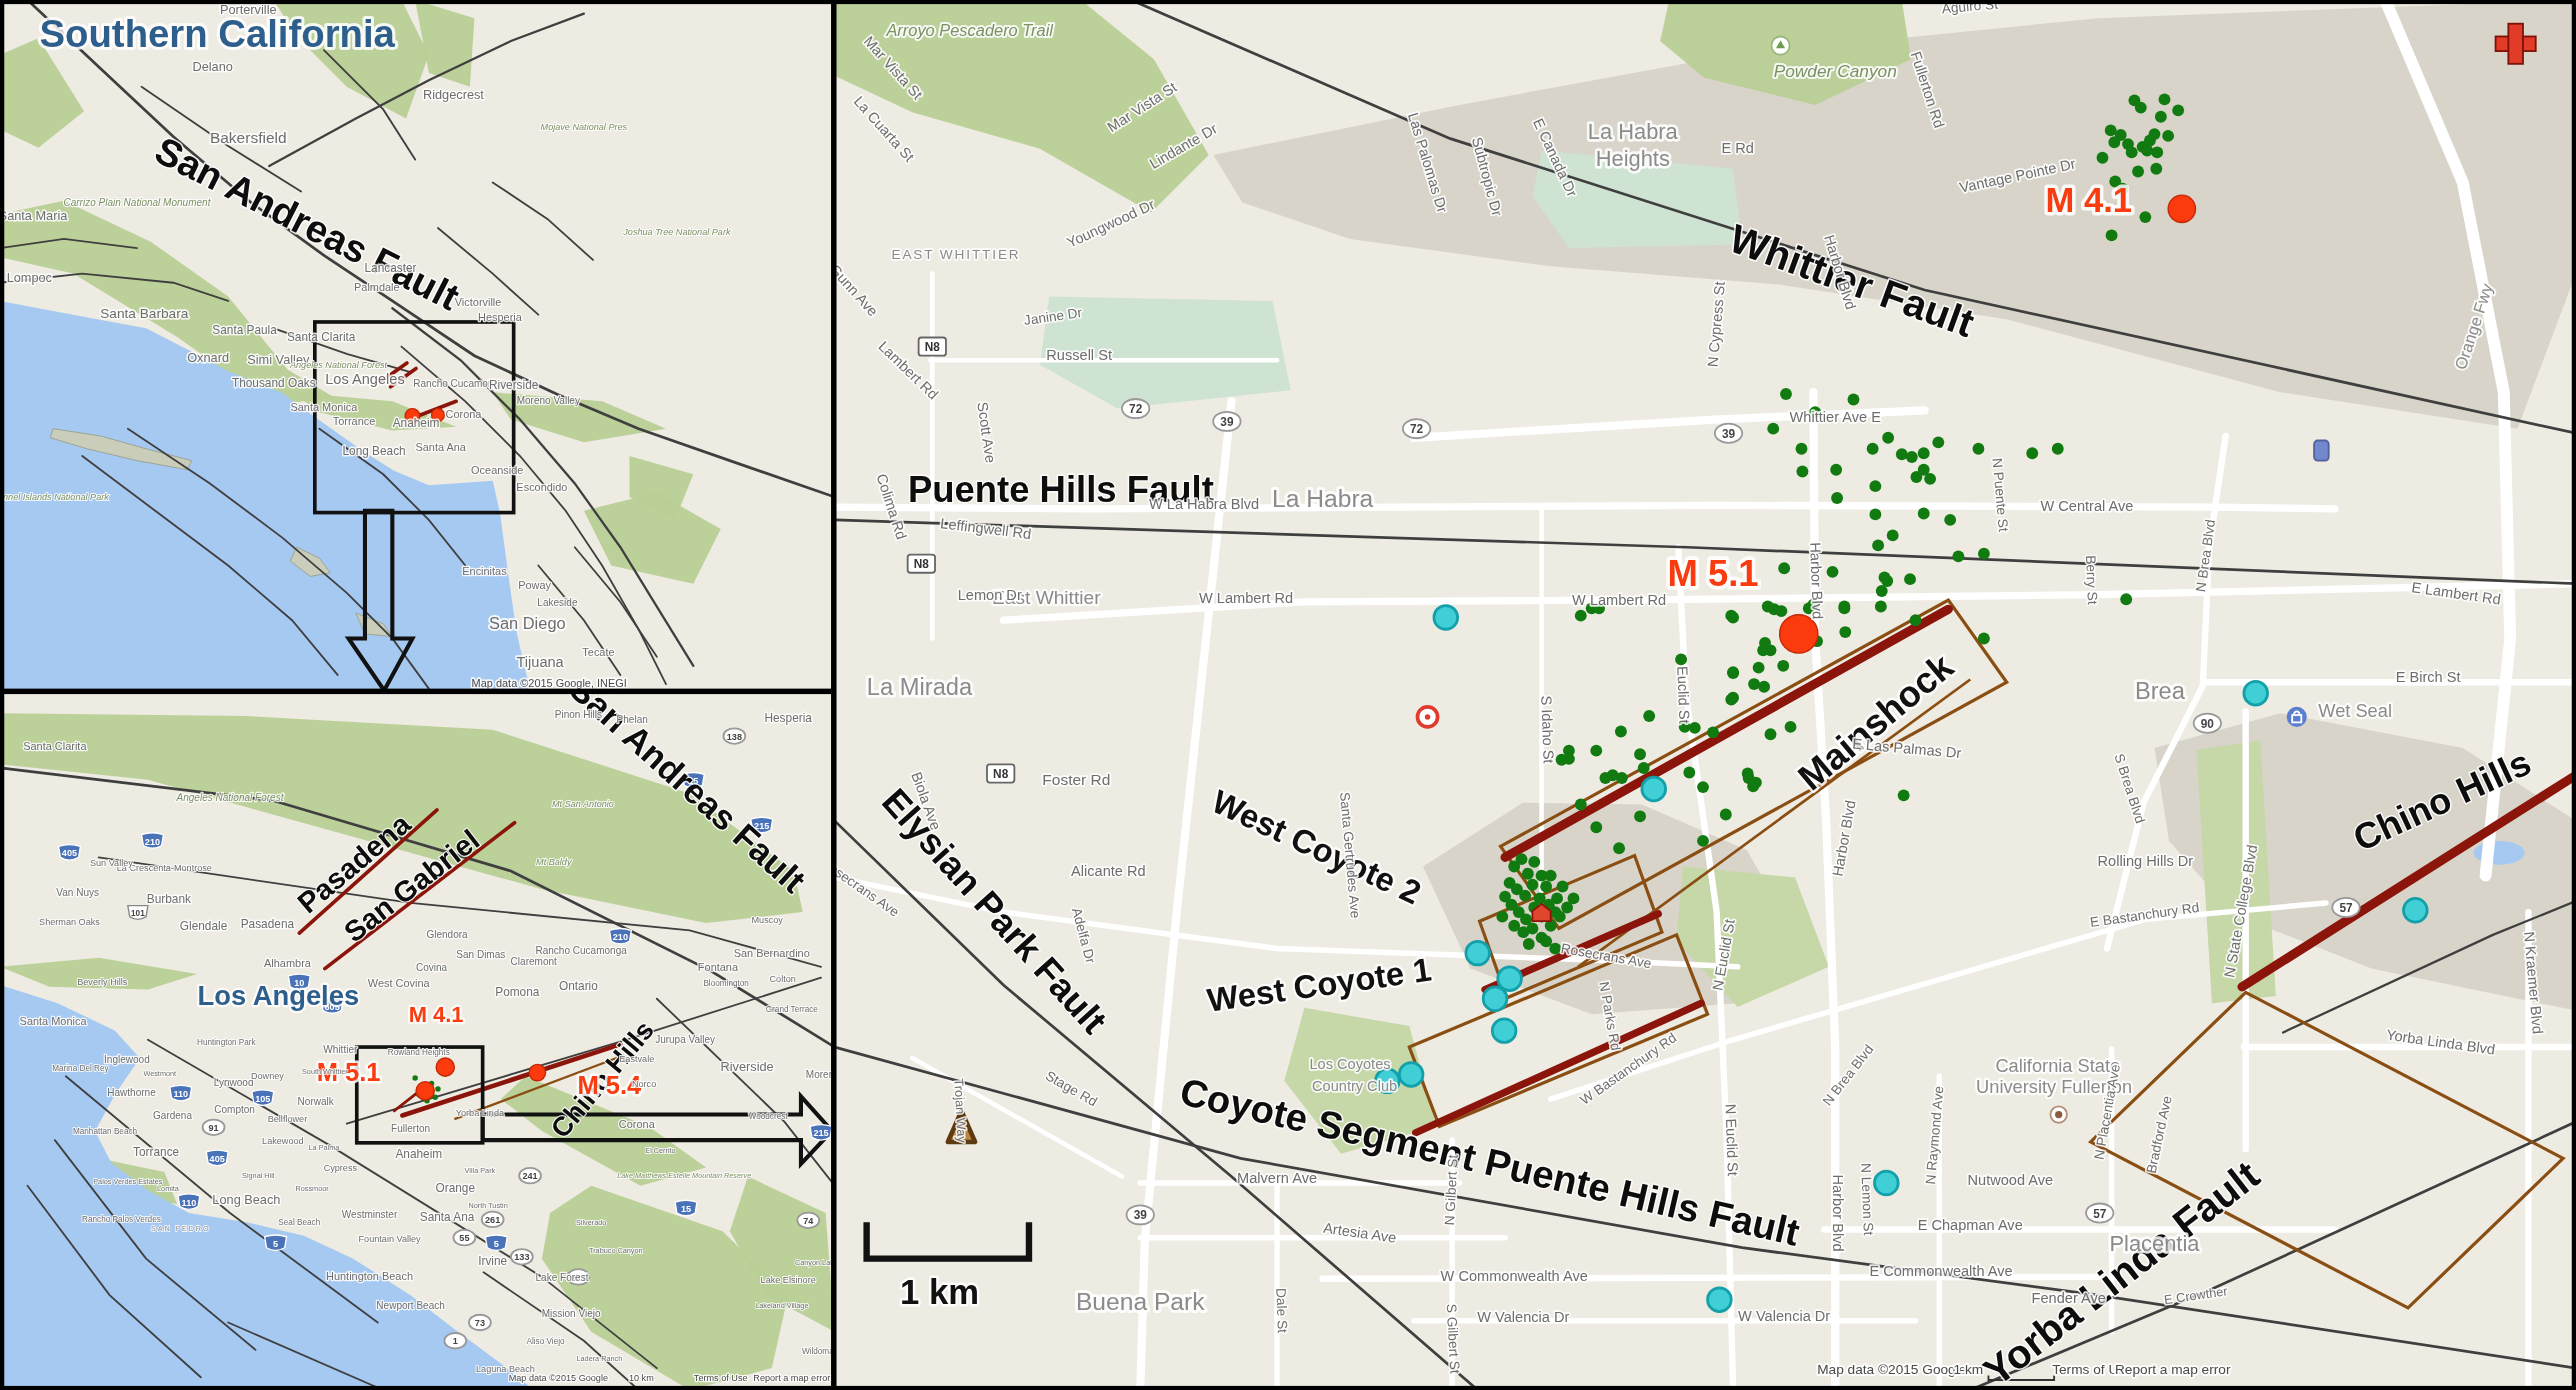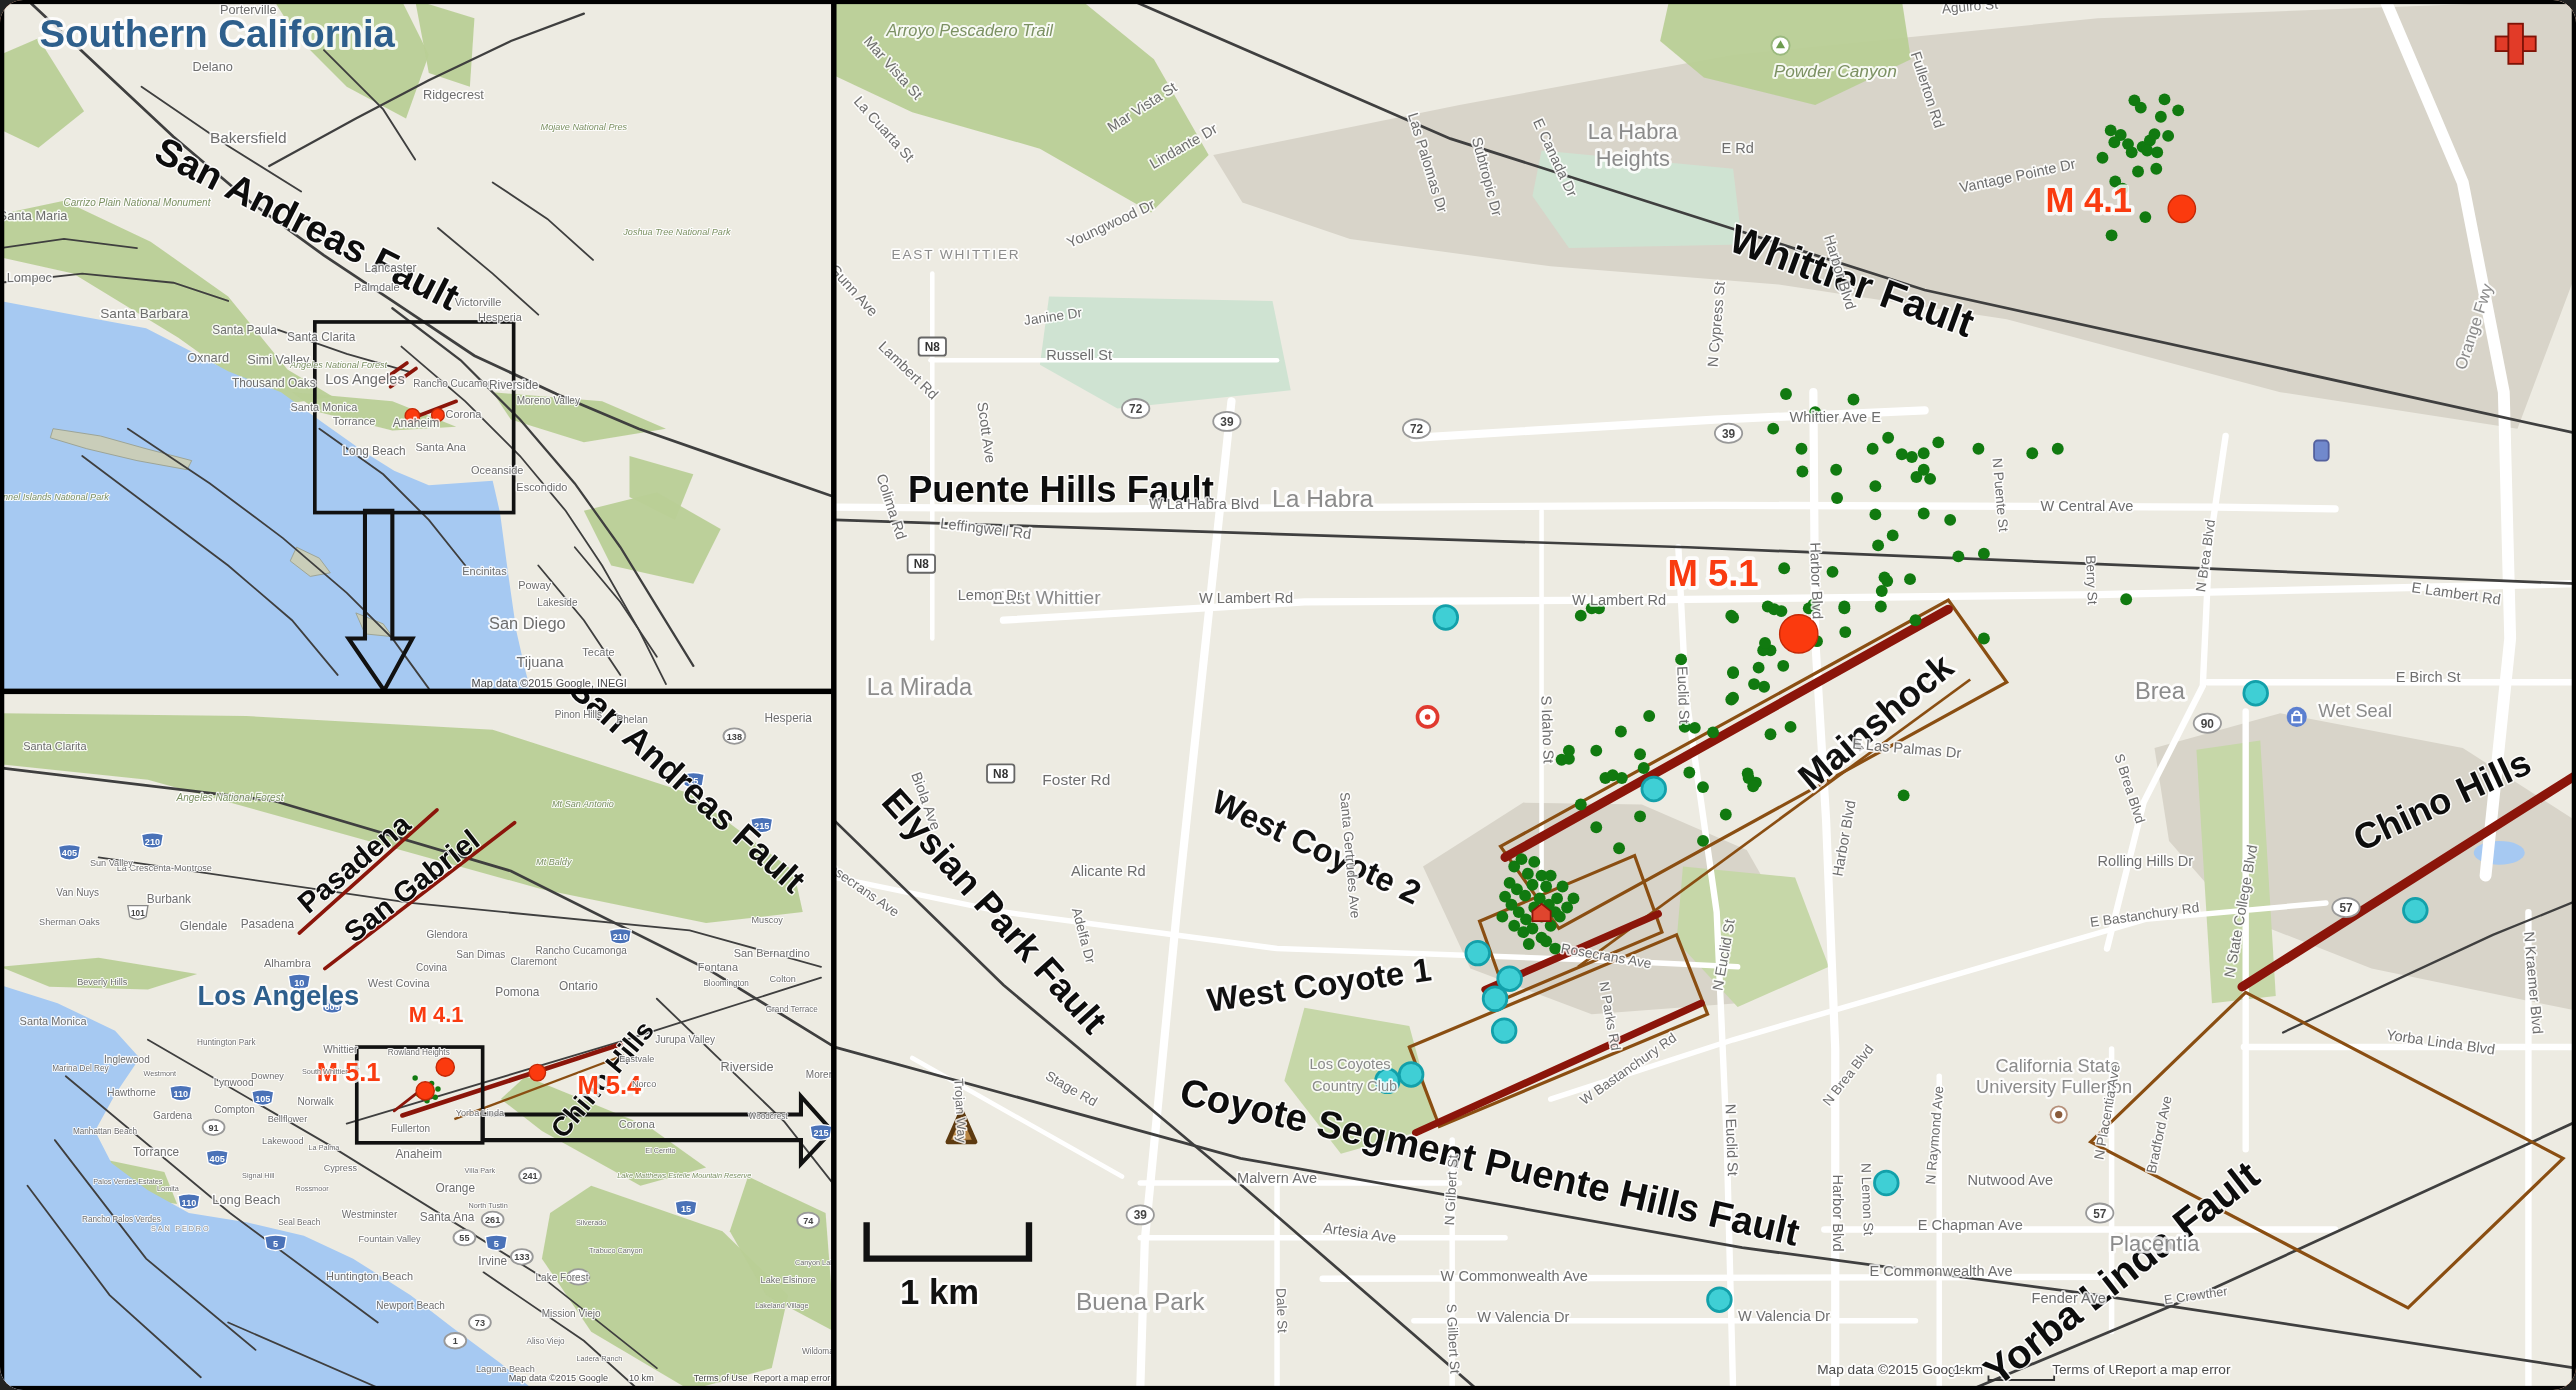--- a/index.html
+++ b/index.html
@@ -1,16 +1,16 @@
 <!DOCTYPE html>
 <html style="font-size:14.6px"><head>
 <meta charset="utf-8">
 <style>
   html,body{margin:0;padding:0;background:#222;}
-  .stage{position:relative;width:2576px;height:1390px;background:#c2410c;overflow:hidden;border-radius:23px;}
+  .stage{position:relative;width:2576px;height:1390px;background:#c2410c;overflow:hidden;}
   svg{position:absolute;left:0;top:0;}
   text{font-family:"Liberation Sans","DejaVu Sans",sans-serif;}
 </style>
 </head>
 <body>
 
 <div class="stage">
   <svg id="map" viewBox="0 0 2824 1524" width="2576" height="1390">
       <defs>
         <clipPath id="clip0">

